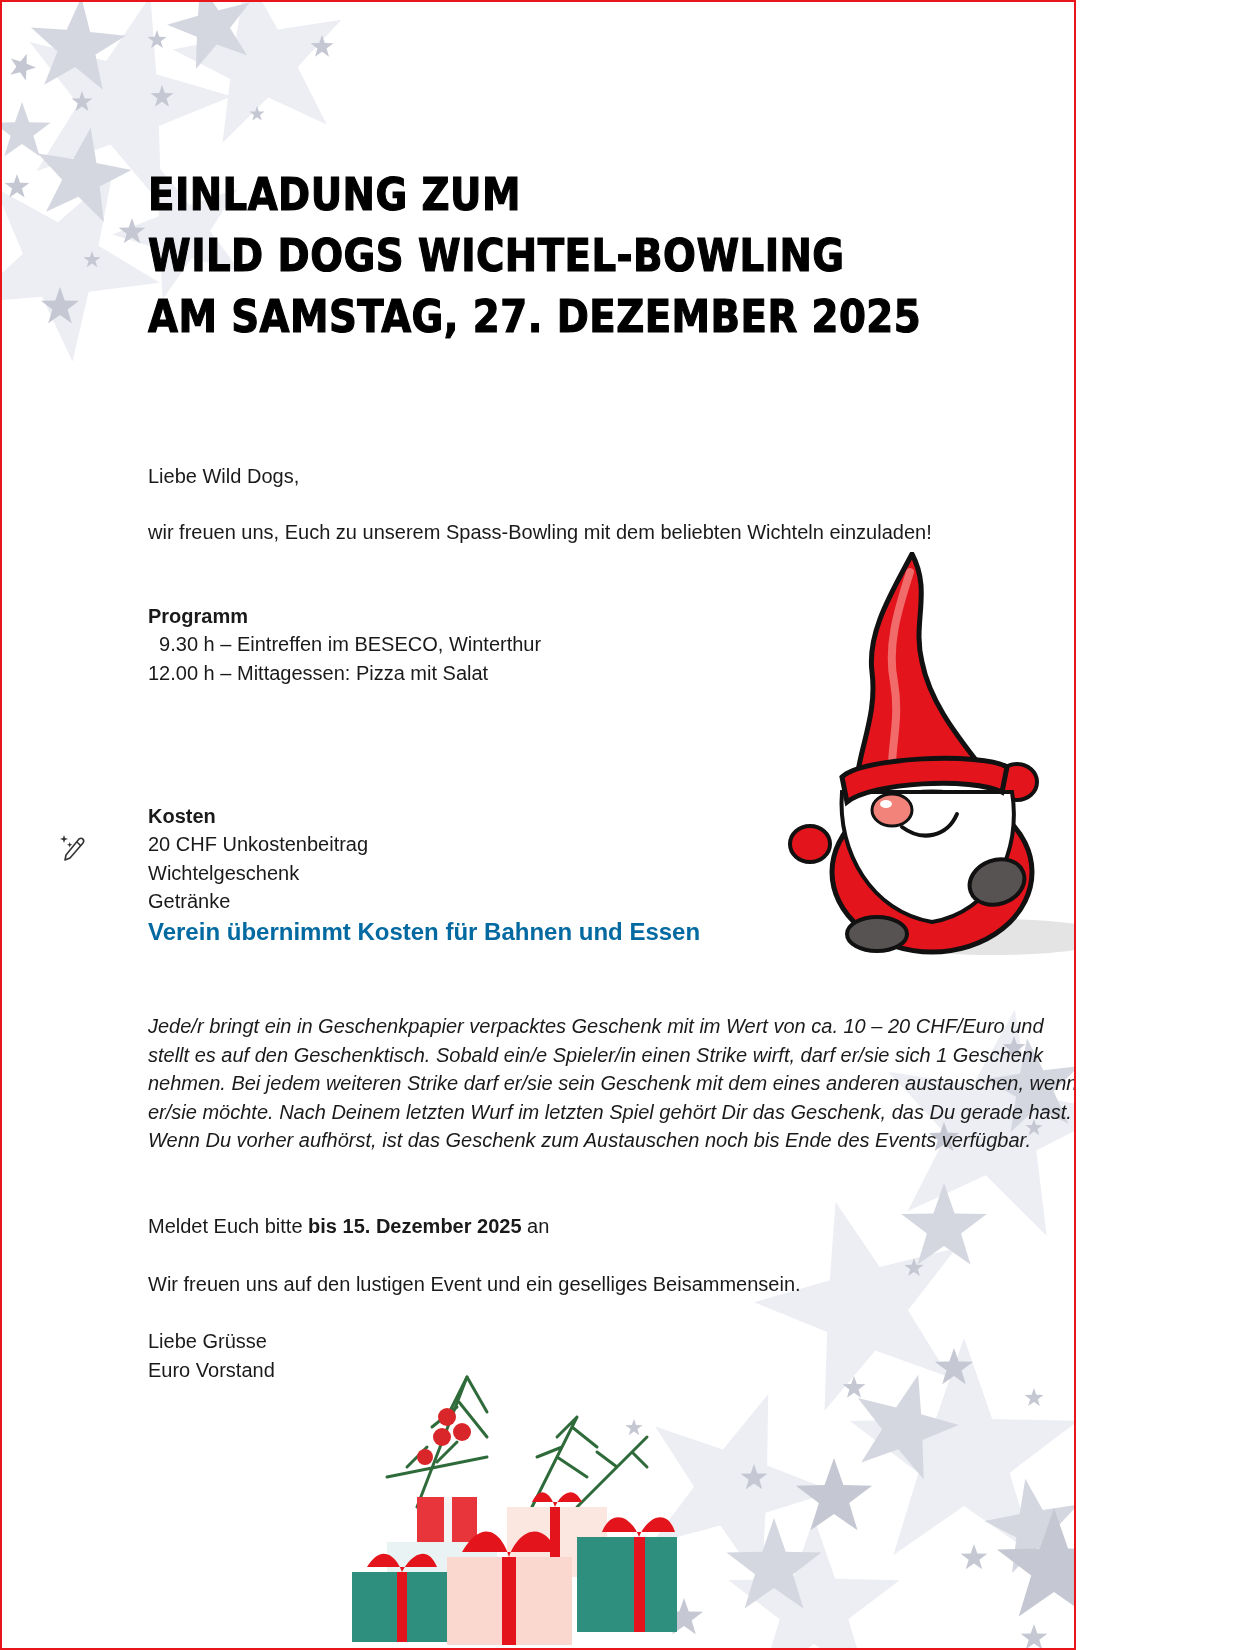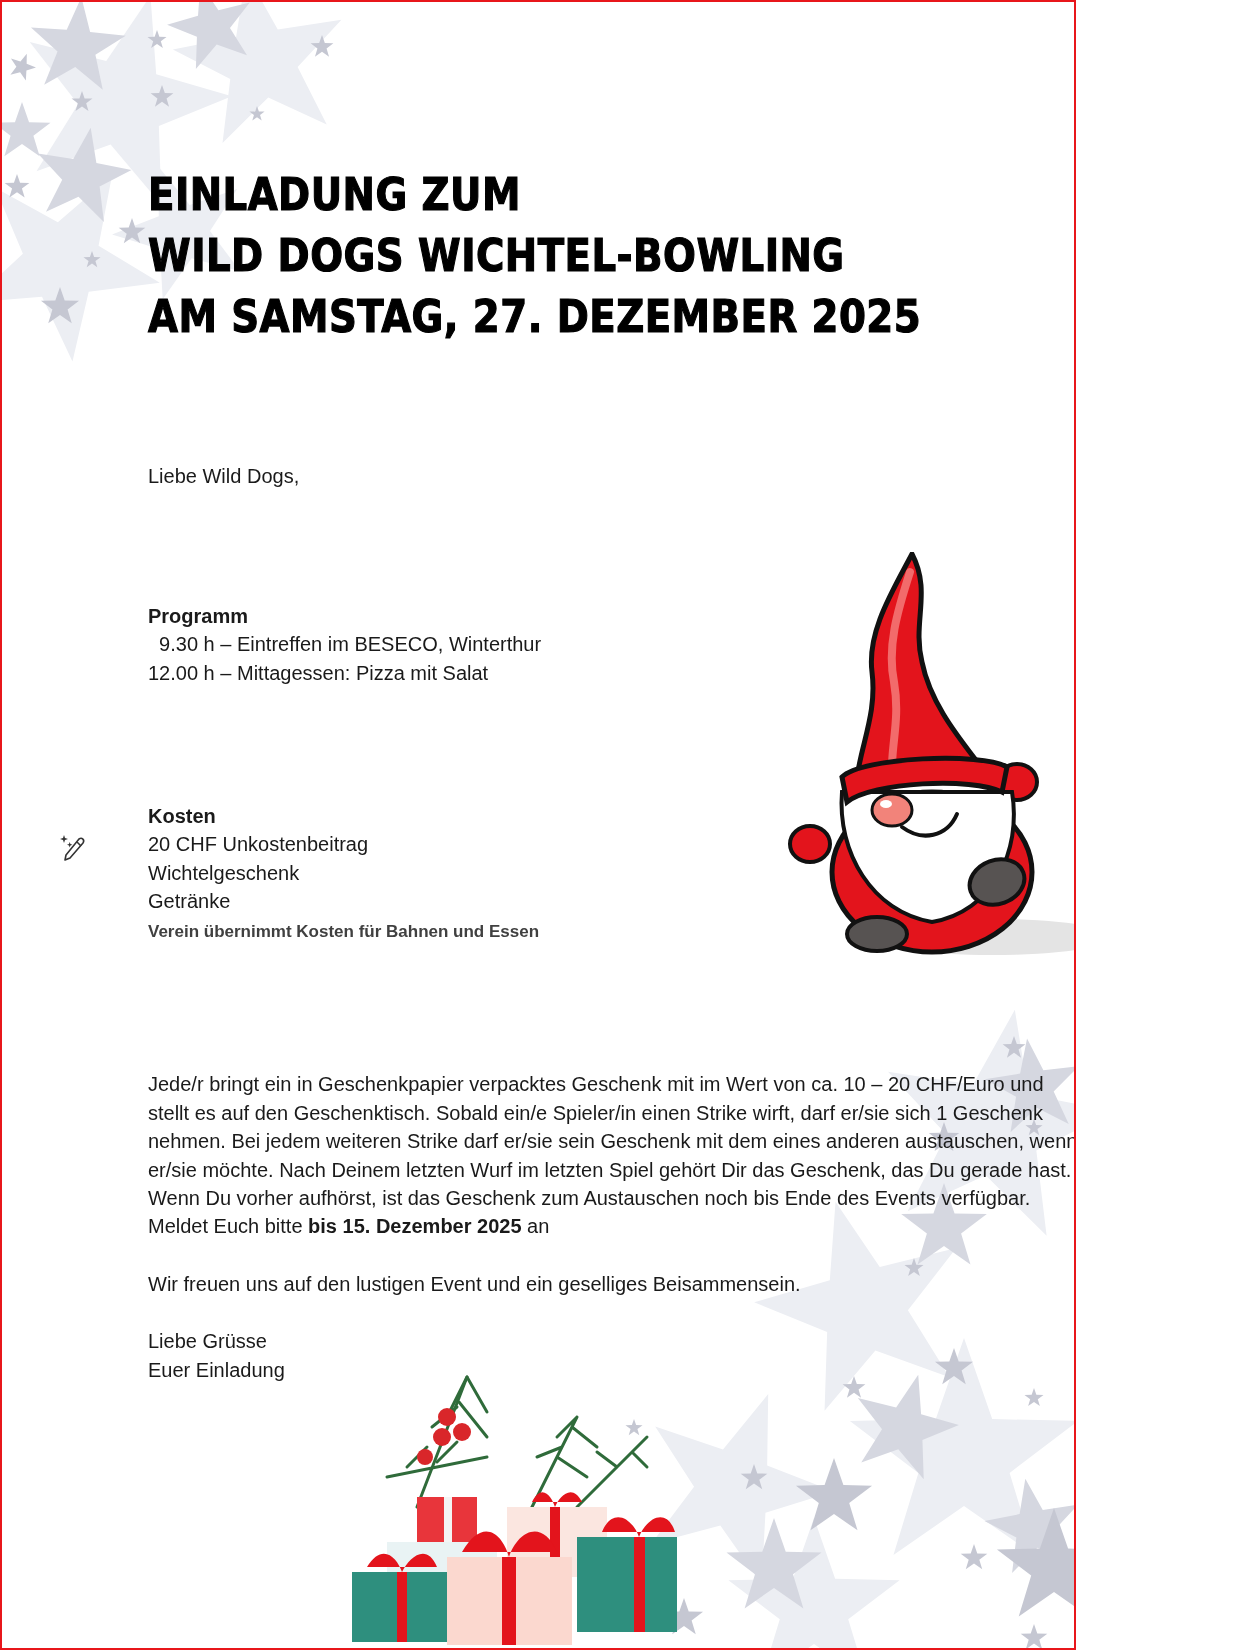--- a/index.html
+++ b/index.html
@@ -26,22 +26,22 @@
     line-height: 28.5px;
   }
   .abs { position: absolute; left: 146px; margin: 0; }
   .greeting { top: 460px; }
   .intro { top: 516px; }
   .prog-title { top: 600px; font-weight: bold; }
   .prog-list { top: 628px; list-style: none; padding: 0; }
   .prog-list li { white-space: pre; }
   .cost-title { top: 800px; font-weight: bold; }
   .cost-list { top: 828px; list-style: none; padding: 0; }
-  .cost-note { top: 914px; font-weight: bold; font-size: 17px; line-height: 32px; color: #404040; }
-  .rules { top: 1068px; width: 930px; }
+  .cost-note { top: 914px; font-weight: bold; font-size: 24px; line-height: 32px; color: #0369a1; }
+  .rules { top: 1010px; width: 930px; font-style: italic; }
   .signup { top: 1210px; }
   .signup b { font-weight: bold; }
   .closing { top: 1268px; }
   .signoff { top: 1325px; }
   .signoff span { display: block; }
 
   .ai-icon { position: absolute; left: 55px; top: 830px; width: 32px; height: 32px; cursor: pointer; }
   .gnome { position: absolute; left: 780px; top: 550px; width: 340px; height: 420px; }
   .gifts { position: absolute; left: 345px; top: 1355px; width: 370px; height: 290px; }
 </style>
@@ -113,20 +113,21 @@
     </g>
   </svg>
 
   <h1 class="title">
     <span>Einladung zum</span>
     <span>Wild Dogs Wichtel-Bowling</span>
     <span>am Samstag, 27. Dezember 2025</span>
   </h1>
 
   <p class="body-text abs greeting">Liebe Wild Dogs,</p>
+  <p class="body-text abs intro">wir freuen uns, Euch zu unserem Spass-Bowling mit dem beliebten Wichteln einzuladen!</p>
 
   <p class="body-text abs prog-title">Programm</p>
   <ul class="body-text abs prog-list">
     <li>  9.30 h – Eintreffen im BESECO, Winterthur</li>
     <li>12.00 h – Mittagessen: Pizza mit Salat</li>
   </ul>
 
   <span class="ai-icon">
     <svg width="32" height="32" viewBox="0 0 32 32" fill="none" stroke="#333" stroke-width="1.6" stroke-linejoin="round">
       <path d="M6 6 L7 3 L8 6 L11 7 L8 8 L7 11 L6 8 L3 7 Z" fill="#333" stroke="none"></path>
@@ -161,21 +162,21 @@
   </svg>
 
   <p class="body-text abs rules">Jede/r bringt ein in Geschenkpapier verpacktes Geschenk mit im Wert von ca. 10 – 20 CHF/Euro und stellt es auf den Geschenktisch. Sobald ein/e Spieler/in einen Strike wirft, darf er/sie sich 1 Geschenk nehmen. Bei jedem weiteren Strike darf er/sie sein Geschenk mit dem eines anderen austauschen, wenn er/sie möchte. Nach Deinem letzten Wurf im letzten Spiel gehört Dir das Geschenk, das Du gerade hast. Wenn Du vorher aufhörst, ist das Geschenk zum Austauschen noch bis Ende des Events verfügbar.</p>
 
   <p class="body-text abs signup"><span>Meldet Euch bitte </span><b>bis 15. Dezember 2025</b><span> an</span></p>
 
   <p class="body-text abs closing">Wir freuen uns auf den lustigen Event und ein geselliges Beisammensein.</p>
 
   <p class="body-text abs signoff">
     <span>Liebe Grüsse</span>
-    <span>Euer Einladung</span>
+    <span>Euro Vorstand</span>
   </p>
 
   <svg class="gifts" viewBox="0 0 370 290">
     <g stroke="#2f6b3a" stroke-width="3" fill="none" stroke-linecap="round">
       <path d="M70 150 L120 20"></path>
         <path d="M120 20 L100 60 M120 20 L140 55 M110 50 L85 70 M112 45 L140 80"></path>
       <path d="M40 120 L140 100 M60 110 L80 90 M90 105 L110 85"></path>
       <path d="M180 160 L230 60 M230 60 L210 80 M225 70 L250 90 M215 90 L190 100 M210 100 L240 120"></path>
       <path d="M230 150 L300 80 M270 110 L250 95 M285 95 L300 110"></path>
     </g>

